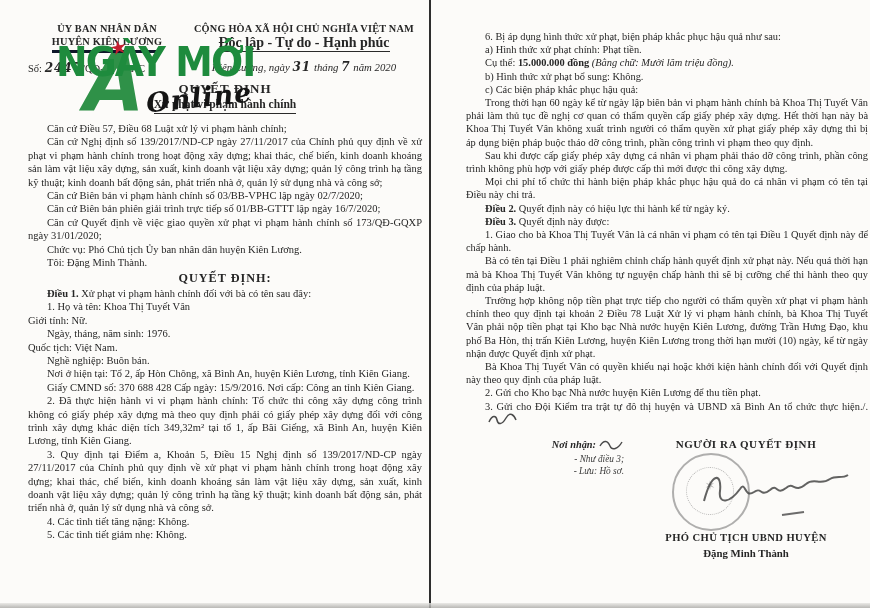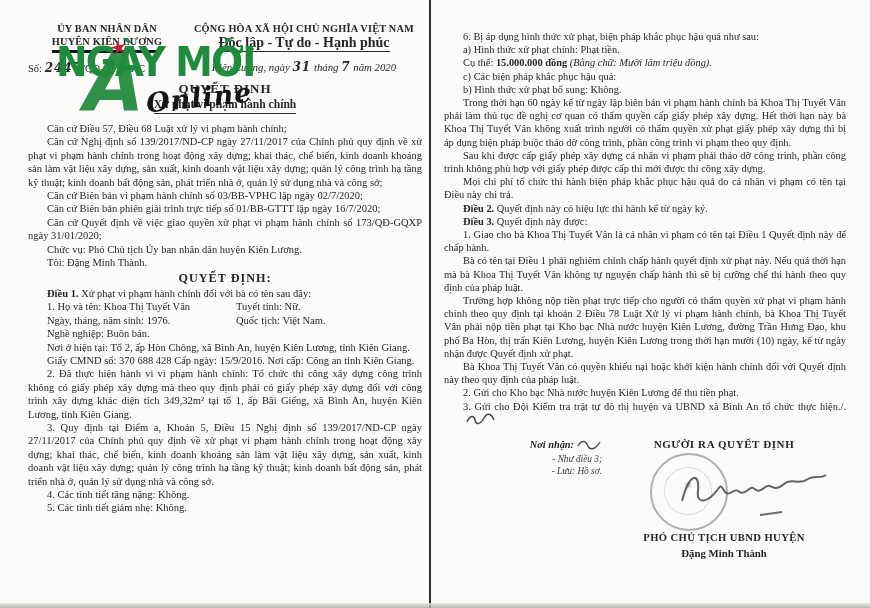--- a/index.html
+++ b/index.html
@@ -6,21 +6,21 @@
   .scan{
     position:relative; width:870px; height:608px; overflow:hidden;
     background:#fcfbf9; font-family:"Liberation Serif", serif; color:#262626;
   }
   .page-divider{position:absolute; left:429px; top:0; width:2px; height:608px; background:#2e2e2e;}
   .bottom-edge{position:absolute; left:0; bottom:0; width:870px; height:5px;
     background:linear-gradient(#e6e5e2,#a8a7a4); opacity:.8;}
 
   .page{position:absolute; top:0; font-size:10.5px; line-height:13.4px;}
   .page-left{left:28px; width:394px; top:22px;}
-  .page-right{left:444px; width:402px; top:22px; font-size:10.4px; line-height:13.2px;}
+  .page-right{left:466px; width:402px; top:22px; font-size:10.4px; line-height:13.2px;}
 
   
   .hdr{display:flex; align-items:flex-start;}
   .hdr-left{width:158px; text-align:center;}
   .hdr-right{flex:1; text-align:center;}
   .hdr b{font-size:10.3px; letter-spacing:.2px;}
   .motto{display:inline-block; font-weight:bold; font-size:14px;
     border-bottom:1px solid #2a2a2a; padding-bottom:1px; margin-top:1px;}
   .org2{display:inline-block; border-bottom:3px solid #0f172a; padding-bottom:1px;}
   .docnum{ text-align:left; margin-top:9px; font-size:10.5px;}
@@ -33,21 +33,21 @@
     border-bottom:1.4px solid #2a2a2a; padding-bottom:2px; margin-top:2px;}
 
   
   .body{margin-top:8px;}
   .page p{margin:0; text-indent:19px; text-align:justify;}
   .lead{font-weight:bold;}
   .amount{font-weight:bold;}
   .words{font-style:italic;}
   .center-head{text-align:center; font-weight:bold; font-size:12.2px;
     letter-spacing:1px; margin:2px 0;}
-  .frow{display:flex;}
+  .frow{display:flex;flex-direction:column;}
   .frow .c1{width:208px; text-indent:19px;}
   .frow .c2{flex:1;}
 
   
   .footer{display:flex; margin-top:10px;}
   .recipients{width:158px;text-align:right;}
   .recipients .rt{font-weight:bold; font-style:italic; font-size:10.3px;}
   .recipients .ri{font-style:italic; font-size:9.3px; line-height:12px; color:#3a3a3a;}
   .signer{flex:1; text-align:center; position:relative;}
   .signer-title{font-weight:bold; font-size:11px; letter-spacing:.6px;}
@@ -117,21 +117,21 @@
       <p><span>Căn cứ Quyết định về việc giao quyền xử phạt vi phạm hành chính số 173/QĐ-GQXP ngày 31/01/2020;</span></p>
       <p><span>Chức vụ: Phó Chủ tịch Ủy ban nhân dân huyện Kiên Lương.</span></p>
       <p><span>Tôi: Đặng Minh Thành.</span></p>
 
       <div class="center-head">QUYẾT ĐỊNH:</div>
 
       <p><span class="lead">Điều 1.</span><span> Xử phạt vi phạm hành chính đối với bà có tên sau đây:</span></p>
 
       <div class="frow">
         <div class="c1">1. Họ và tên: Khoa Thị Tuyết Vân</div>
-        <div class="c2">Tuyết tính: Nữ.</div>
+        <div class="c2">Giới tính: Nữ.</div>
       </div>
       <div class="frow">
         <div class="c1">Ngày, tháng, năm sinh: 1976.</div>
         <div class="c2">Quốc tịch: Việt Nam.</div>
       </div>
 
       <p><span>Nghề nghiệp: Buôn bán.</span></p>
       <p><span>Nơi ở hiện tại: Tổ 2, ấp Hòn Chông, xã Bình An, huyện Kiên Lương, tỉnh Kiên Giang.</span></p>
       <p><span>Giấy CMND số: 370 688 428 Cấp ngày: 15/9/2016. Nơi cấp: Công an tỉnh Kiên Giang.</span></p>
       <p><span>2. Đã thực hiện hành vi vi phạm hành chính: Tổ chức thi công xây dựng công trình không có giấy phép xây dựng mà theo quy định phải có giấy phép xây dựng đối với công trình xây dựng khác diện tích 349,32m² tại tổ 1, ấp Bãi Giếng, xã Bình An, huyện Kiên Lương, tỉnh Kiên Giang.</span></p>
@@ -141,22 +141,22 @@
     </div>
   </div>
 
   <div class="page page-right">
     <div class="body">
       <p><span>6. Bị áp dụng hình thức xử phạt, biện pháp khắc phục hậu quả như sau:</span></p>
       <p><span>a) Hình thức xử phạt chính: Phạt tiền.</span></p>
 
       <p><span>Cụ thể: </span><span class="amount">15.000.000 đồng </span><span class="words">(Bằng chữ: Mười lăm triệu đồng).</span></p>
 
+      <p><span>b) Hình thức xử phạt bổ sung: Không.</span></p>
       <p><span>c) Các biện pháp khắc phục hậu quả:</span></p>
-      <p><span>b) Hình thức xử phạt bổ sung: Không.</span></p>
       <p><span>Trong thời hạn 60 ngày kể từ ngày lập biên bản vi phạm hành chính bà Khoa Thị Tuyết Vân phải làm thủ tục đề nghị cơ quan có thẩm quyền cấp giấy phép xây dựng. Hết thời hạn này bà Khoa Thị Tuyết Vân không xuất trình người có thẩm quyền xử phạt giấy phép xây dựng thì bị áp dụng biện pháp buộc tháo dỡ công trình, phần công trình vi phạm theo quy định.</span></p>
       <p><span>Sau khi được cấp giấy phép xây dựng cá nhân vi phạm phải tháo dỡ công trình, phần công trình không phù hợp với giấy phép được cấp thì mới được thi công xây dựng.</span></p>
       <p><span>Mọi chi phí tổ chức thi hành biện pháp khắc phục hậu quả do cá nhân vi phạm có tên tại Điều này chi trả.</span></p>
       <p><span class="lead">Điều 2.</span><span> Quyết định này có hiệu lực thi hành kể từ ngày ký.</span></p>
       <p><span class="lead">Điều 3.</span><span> Quyết định này được:</span></p>
       <p><span>1. Giao cho bà Khoa Thị Tuyết Vân là cá nhân vi phạm có tên tại Điều 1 Quyết định này để chấp hành.</span></p>
       <p><span>Bà có tên tại Điều 1 phải nghiêm chỉnh chấp hành quyết định xử phạt này. Nếu quá thời hạn mà bà Khoa Thị Tuyết Vân không tự nguyện chấp hành thì sẽ bị cưỡng chế thi hành theo quy định của pháp luật.</span></p>
       <p><span>Trường hợp không nộp tiền phạt trực tiếp cho người có thẩm quyền xử phạt vi phạm hành chính theo quy định tại khoản 2 Điều 78 Luật Xử lý vi phạm hành chính, bà Khoa Thị Tuyết Vân phải nộp tiền phạt tại Kho bạc Nhà nước huyện Kiên Lương, đường Trần Hưng Đạo, khu phố Ba Hòn, thị trấn Kiên Lương, huyện Kiên Lương trong thời hạn mười (10) ngày, kể từ ngày nhận được Quyết định xử phạt.</span></p>
       <p><span>Bà Khoa Thị Tuyết Vân có quyền khiếu nại hoặc khởi kiện hành chính đối với Quyết định này theo quy định của pháp luật.</span></p>
       <p><span>2. Gửi cho Kho bạc Nhà nước huyện Kiên Lương để thu tiền phạt.</span></p>

